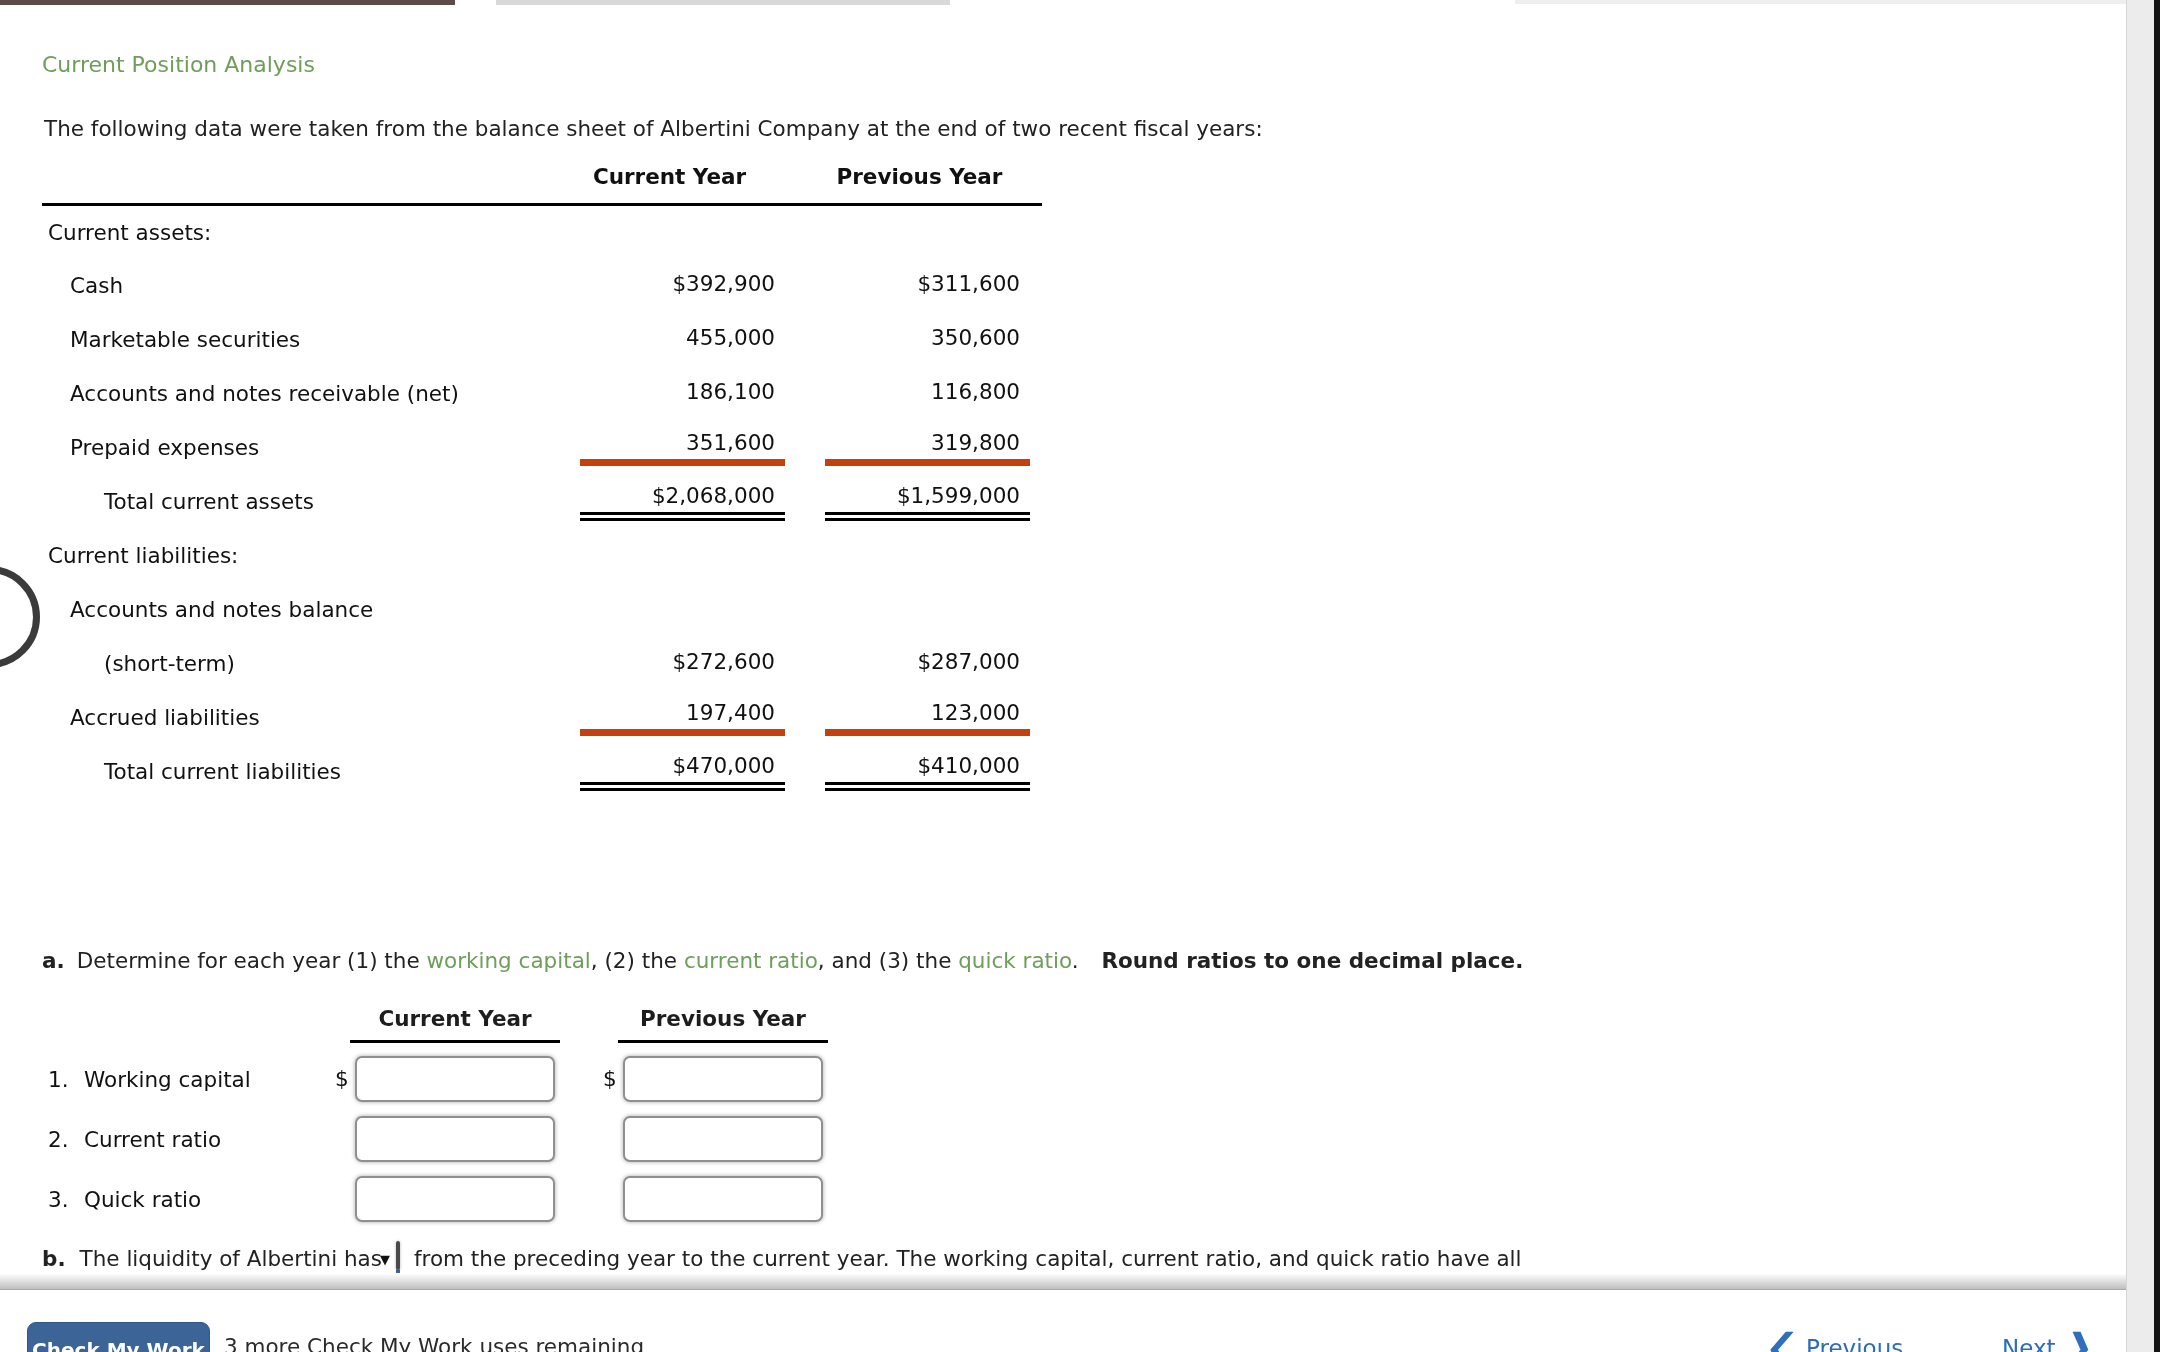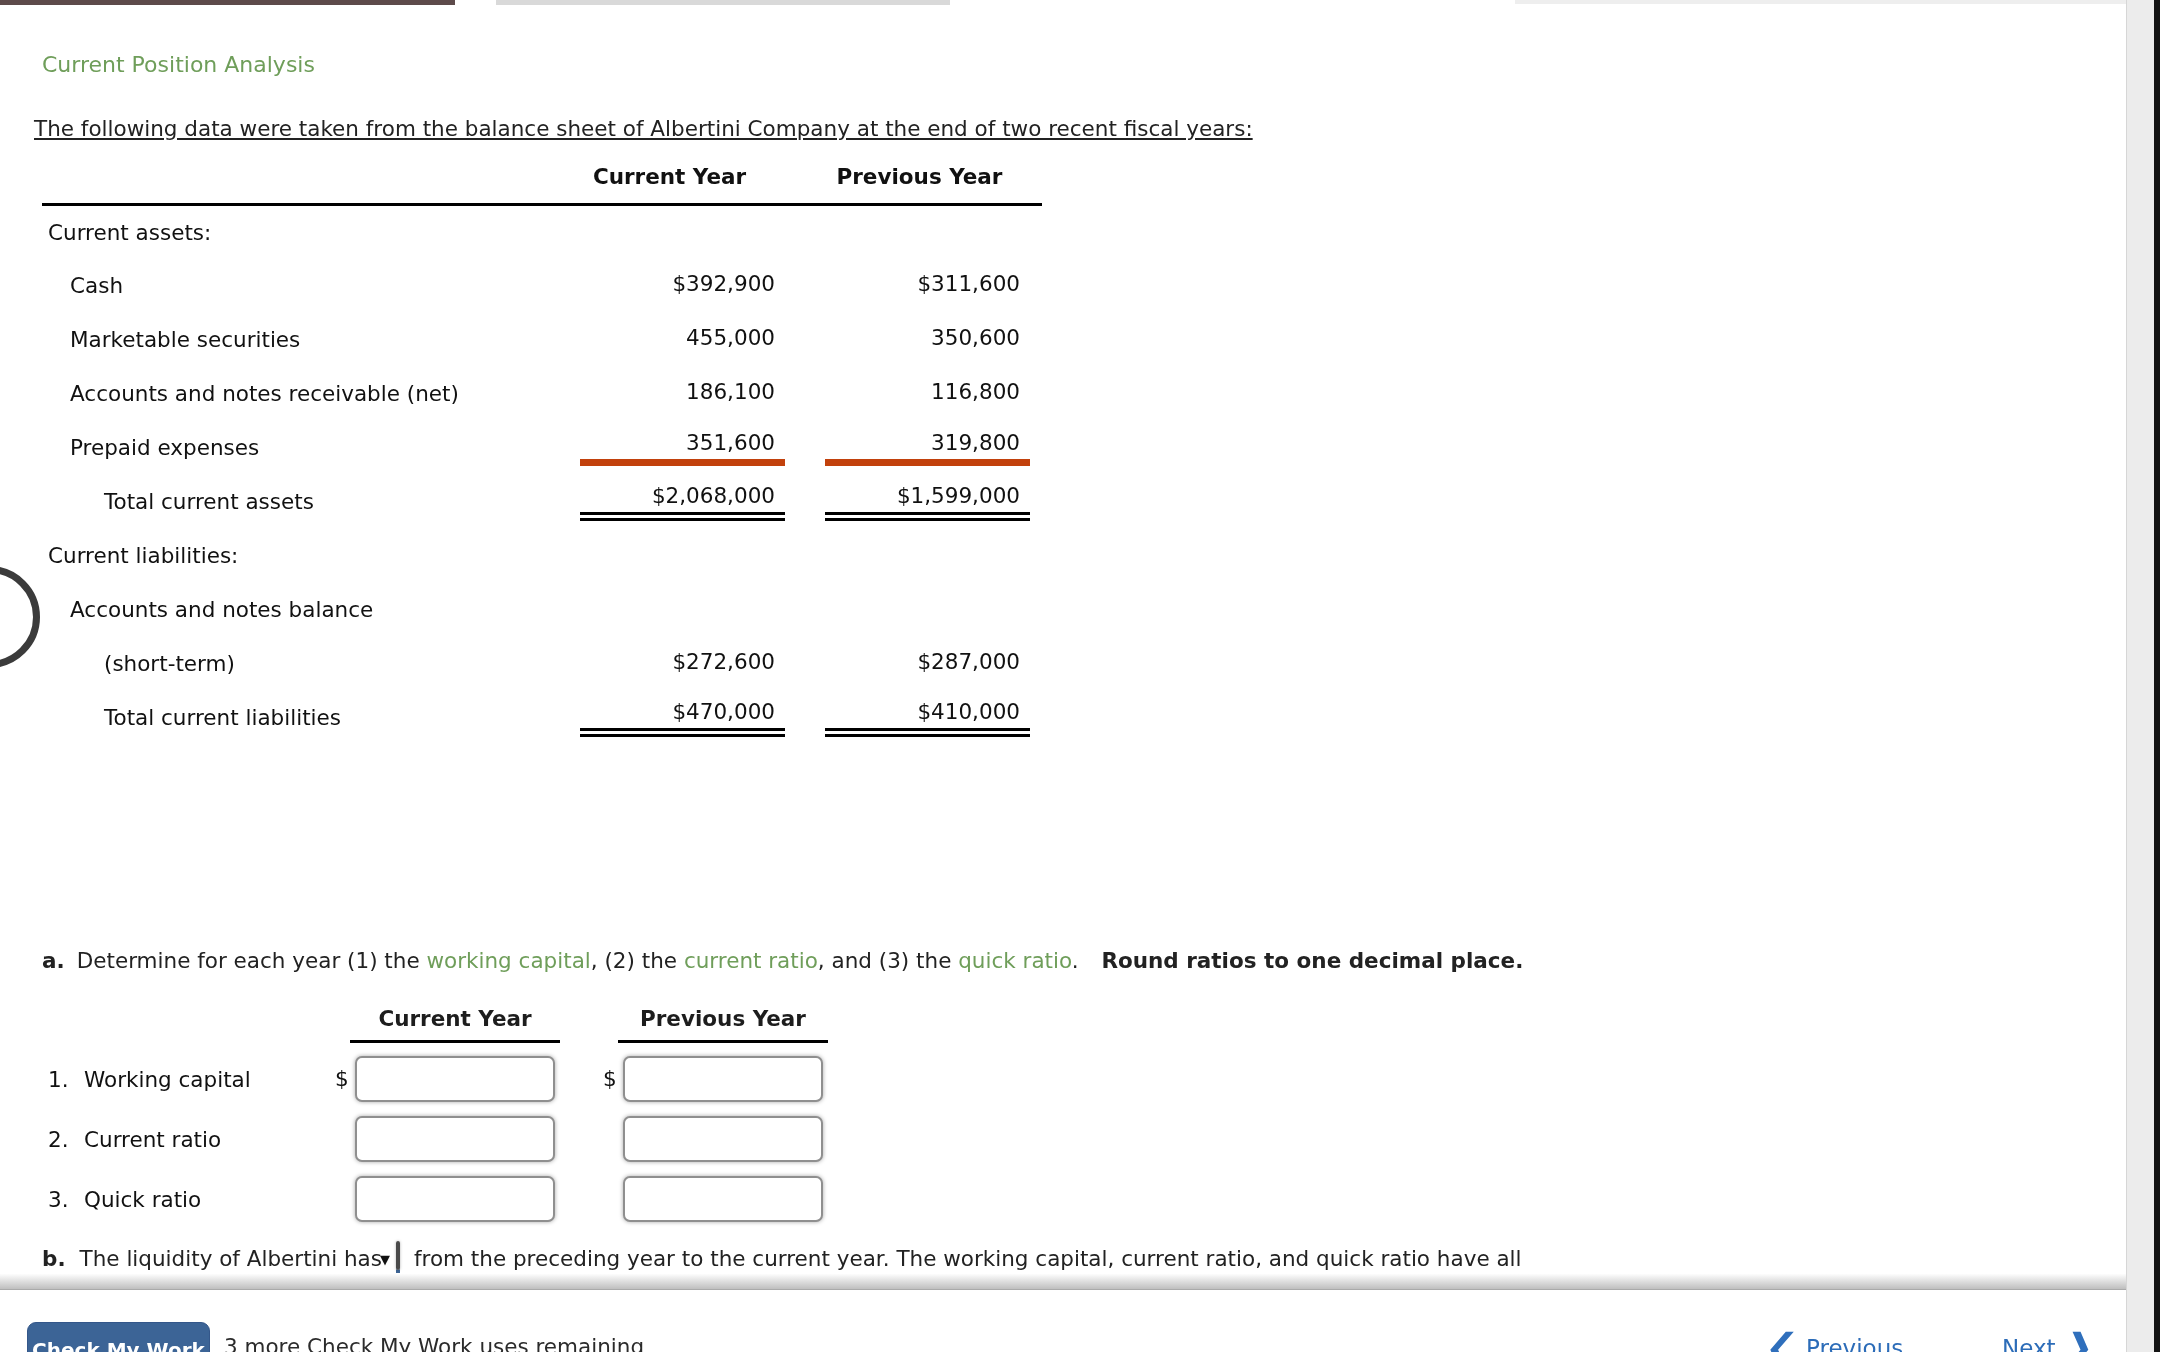--- a/index.html
+++ b/index.html
@@ -7,21 +7,21 @@
               font-family:"DejaVu Sans","Liberation Sans",sans-serif; color:#1d1d1d; }
 
   
   .topline { position:absolute; top:0; height:5px; }
 
   
   .edge-circle { position:absolute; left:-62px; top:566px; width:102px; height:102px;
                  border:7px solid #3b3b3b; border-radius:50%; background:#fff; }
 
   .page-title { position:absolute; left:42px; top:52px; font-size:22px; color:#6f9e5a; }
-  .intro      { position:absolute; left:34px; top:116px; font-size:21.5px; color:#222;text-decoration:underline; }
+  .intro      { position:absolute; left:44px; top:116px; font-size:21.5px; color:#222; }
 
   
   table.bs { position:absolute; left:42px; top:164px; border-collapse:collapse; width:1000px;
              font-size:21.5px; color:#111; }
   table.bs th { font-weight:bold; text-align:center; padding-bottom:14px;
                 border-bottom:3px solid #000; font-size:21.5px; }
   table.bs td { height:54px; vertical-align:middle; }
   td.lbl.ind0 { padding-left:6px; }
   td.lbl.ind1 { padding-left:28px; }
   td.lbl.ind2 { padding-left:62px; }
@@ -171,20 +171,29 @@
           <div class="amt empty" style="border-bottom: none;"></div>
         </td>
       </tr>
       <tr class="rule-none">
         <td class="lbl ind2">(short-term)</td>
         <td>
           <div class="amt">$272,600</div>
         </td>
         <td>
           <div class="amt">$287,000</div>
+        </td>
+      </tr>
+      <tr class="rule-single">
+        <td class="lbl ind1">Accrued liabilities</td>
+        <td>
+          <div class="amt">197,400</div>
+        </td>
+        <td>
+          <div class="amt">123,000</div>
         </td>
       </tr>
       <tr class="rule-double">
         <td class="lbl ind2">Total current liabilities</td>
         <td>
           <div class="amt">$470,000</div>
         </td>
         <td>
           <div class="amt">$410,000</div>
         </td>

